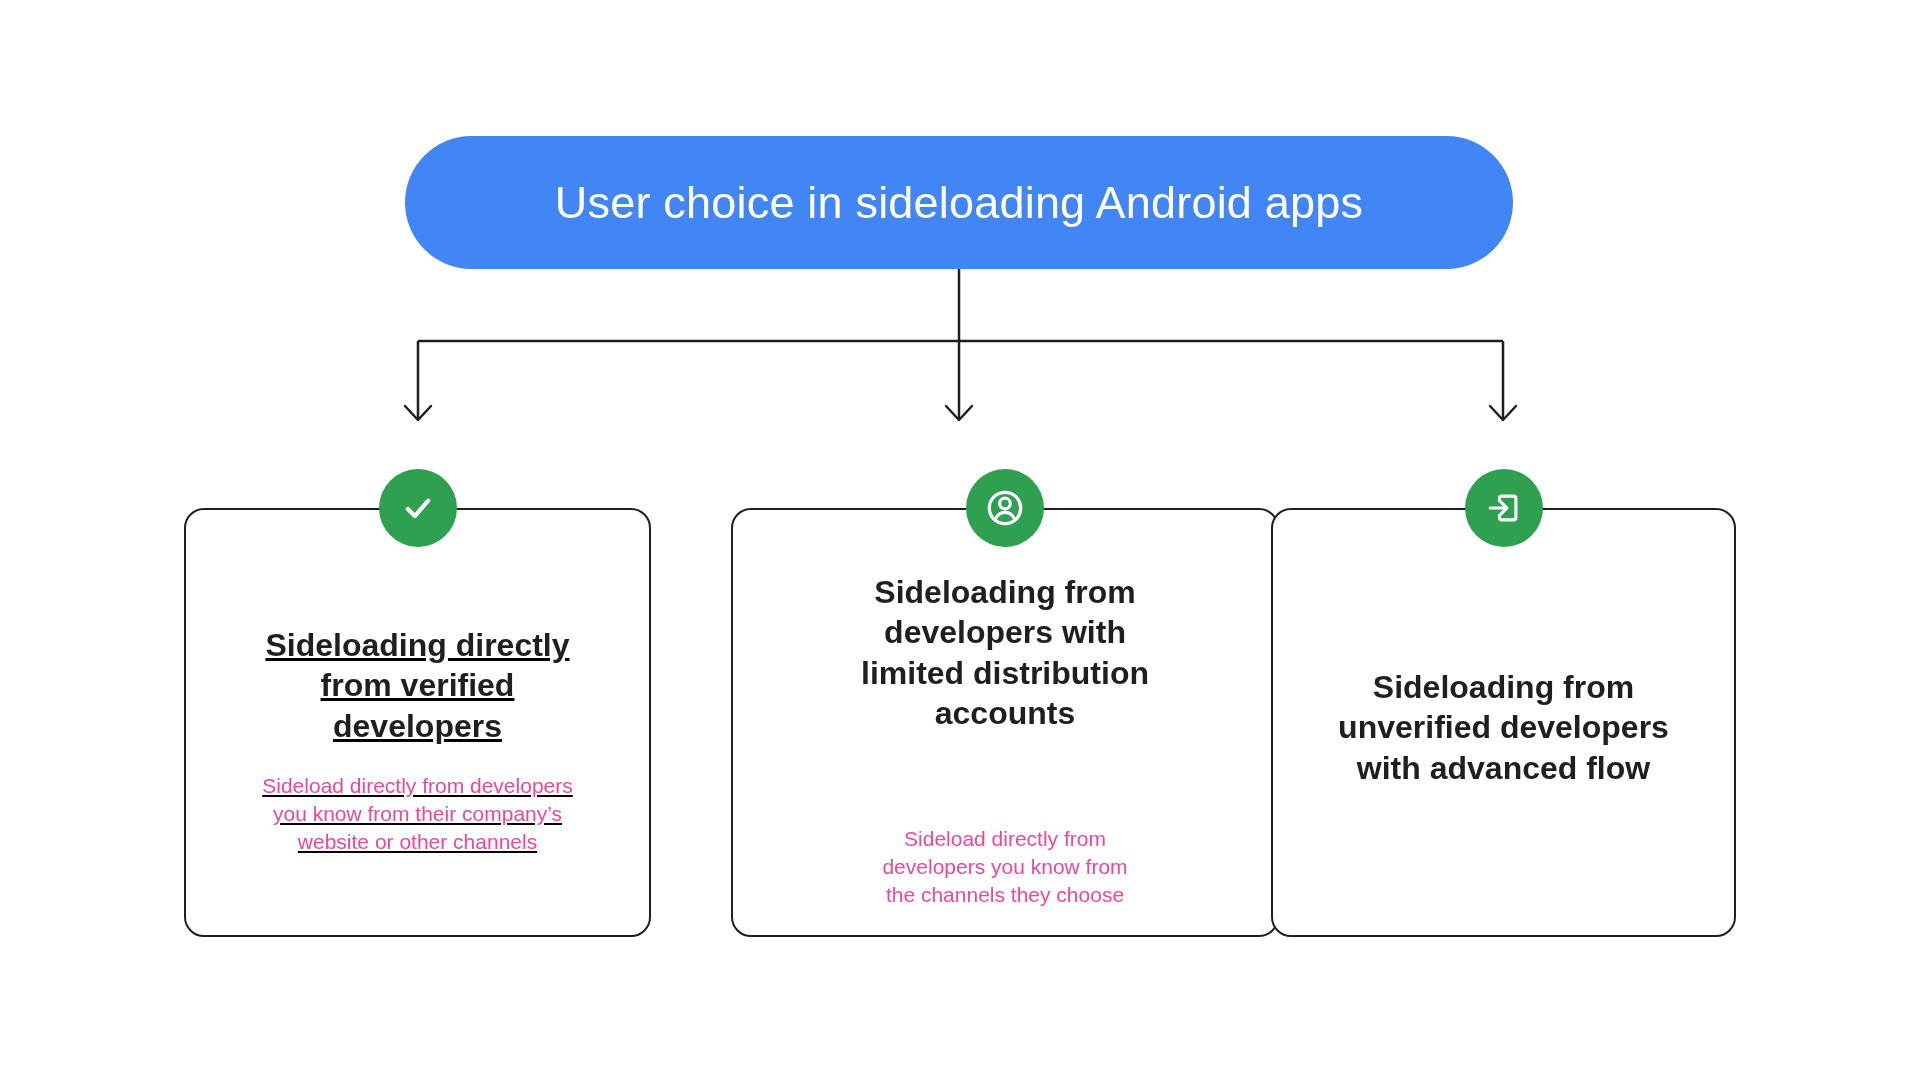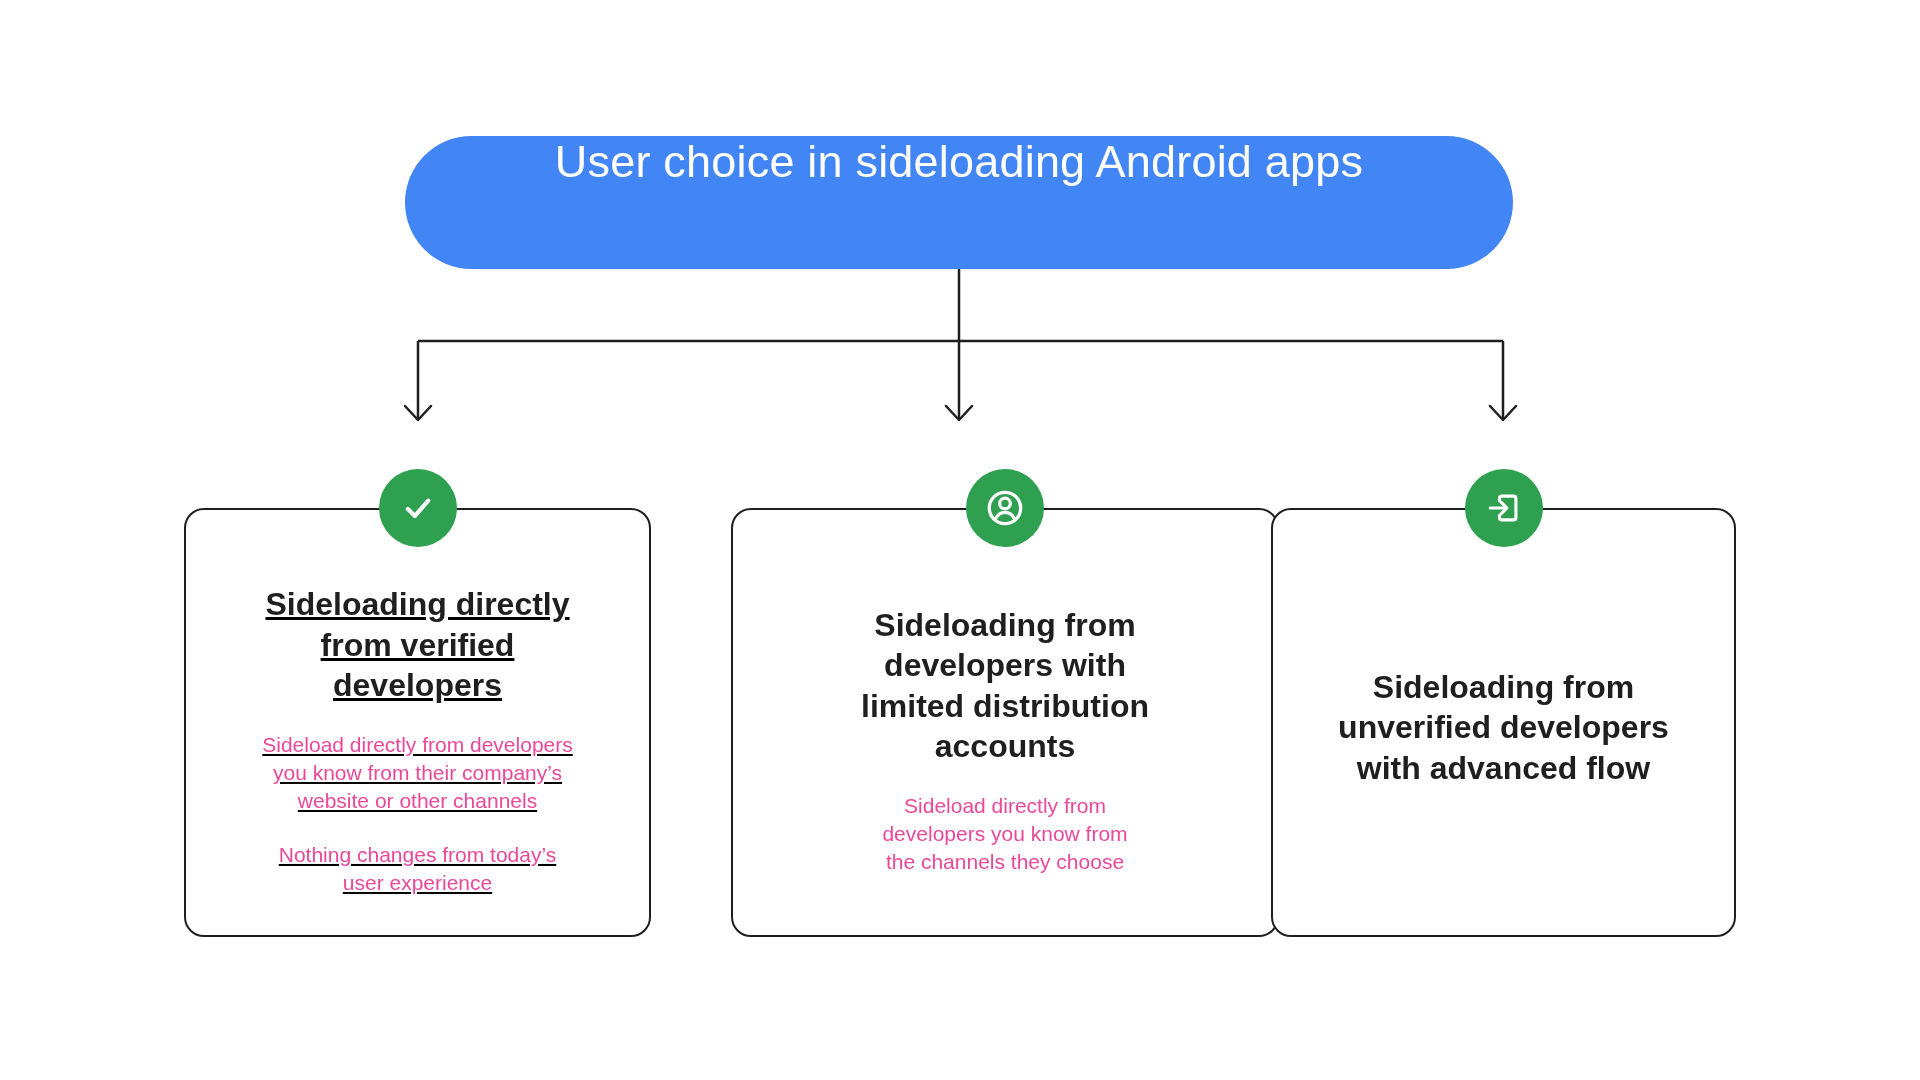--- a/index.html
+++ b/index.html
@@ -25,20 +25,21 @@
   }
   .pill {
     position: absolute;
     left: 405px;
     top: 136px;
     width: 1108px;
     height: 133px;
     background: #4285F4;
     border-radius: 67px;
     display: flex;
+    align-items: center;
     justify-content: center;
   }
   .pill-text {
     color: #ffffff;
     font-size: 45px;
     font-weight: 500;
     letter-spacing: 0.2px;
     white-space: nowrap;
   }
   .card {
@@ -49,21 +50,21 @@
     background: #ffffff;
     border: 2.5px solid #1F1F1F;
     border-radius: 20px;
     display: flex;
     flex-direction: column;
     align-items: center;
     justify-content: center;
     padding: 62px 20px 26px;
   }
   .card1 { left: 184px;  width: 467px; text-decoration: underline; }
-  .card2 { left: 731px;  width: 548px; }
+  .card2 { left: 731px;  width: 548px; justify-content: space-between; }
   .card3 { left: 1271px; width: 465px; padding-left: 20px; }
   .badge {
     position: absolute;
     top: -41px;
     left: 50%;
     transform: translateX(-50%);
     width: 78px;
     height: 78px;
     border-radius: 50%;
     background: #2F9F50;
@@ -114,21 +115,20 @@
   </div>
 
   <div class="card card1">
     <div class="badge">
       <svg width="42" height="42" viewBox="0 0 24 24" fill="none">
         <path d="M6.2 12.6 L10.2 16.6 L17.8 7.8" stroke="#ffffff" stroke-width="2.4" stroke-linecap="round" stroke-linejoin="round"></path>
       </svg>
     </div>
     <h2 class="card-title t1">Sideloading directly from verified developers</h2>
     <p class="card-body b1a">Sideload directly from developers you know from their company’s website or other channels</p>
-    <p class="card-body b1b">Nothing changes from today’s user experience</p>
   </div>
 
   <div class="card card2">
     <div class="badge">
       <svg width="46" height="46" viewBox="0 0 24 24" fill="none">
         <circle cx="12" cy="12" r="8.2" stroke="#ffffff" stroke-width="1.7"></circle>
         <circle cx="12" cy="9.7" r="2.8" stroke="#ffffff" stroke-width="1.7"></circle>
         <path d="M6.8 18.1 C8 15.5 9.8 14.3 12 14.3 C14.2 14.3 16 15.5 17.2 18.1" stroke="#ffffff" stroke-width="1.7" stroke-linecap="round"></path>
       </svg>
     </div>

